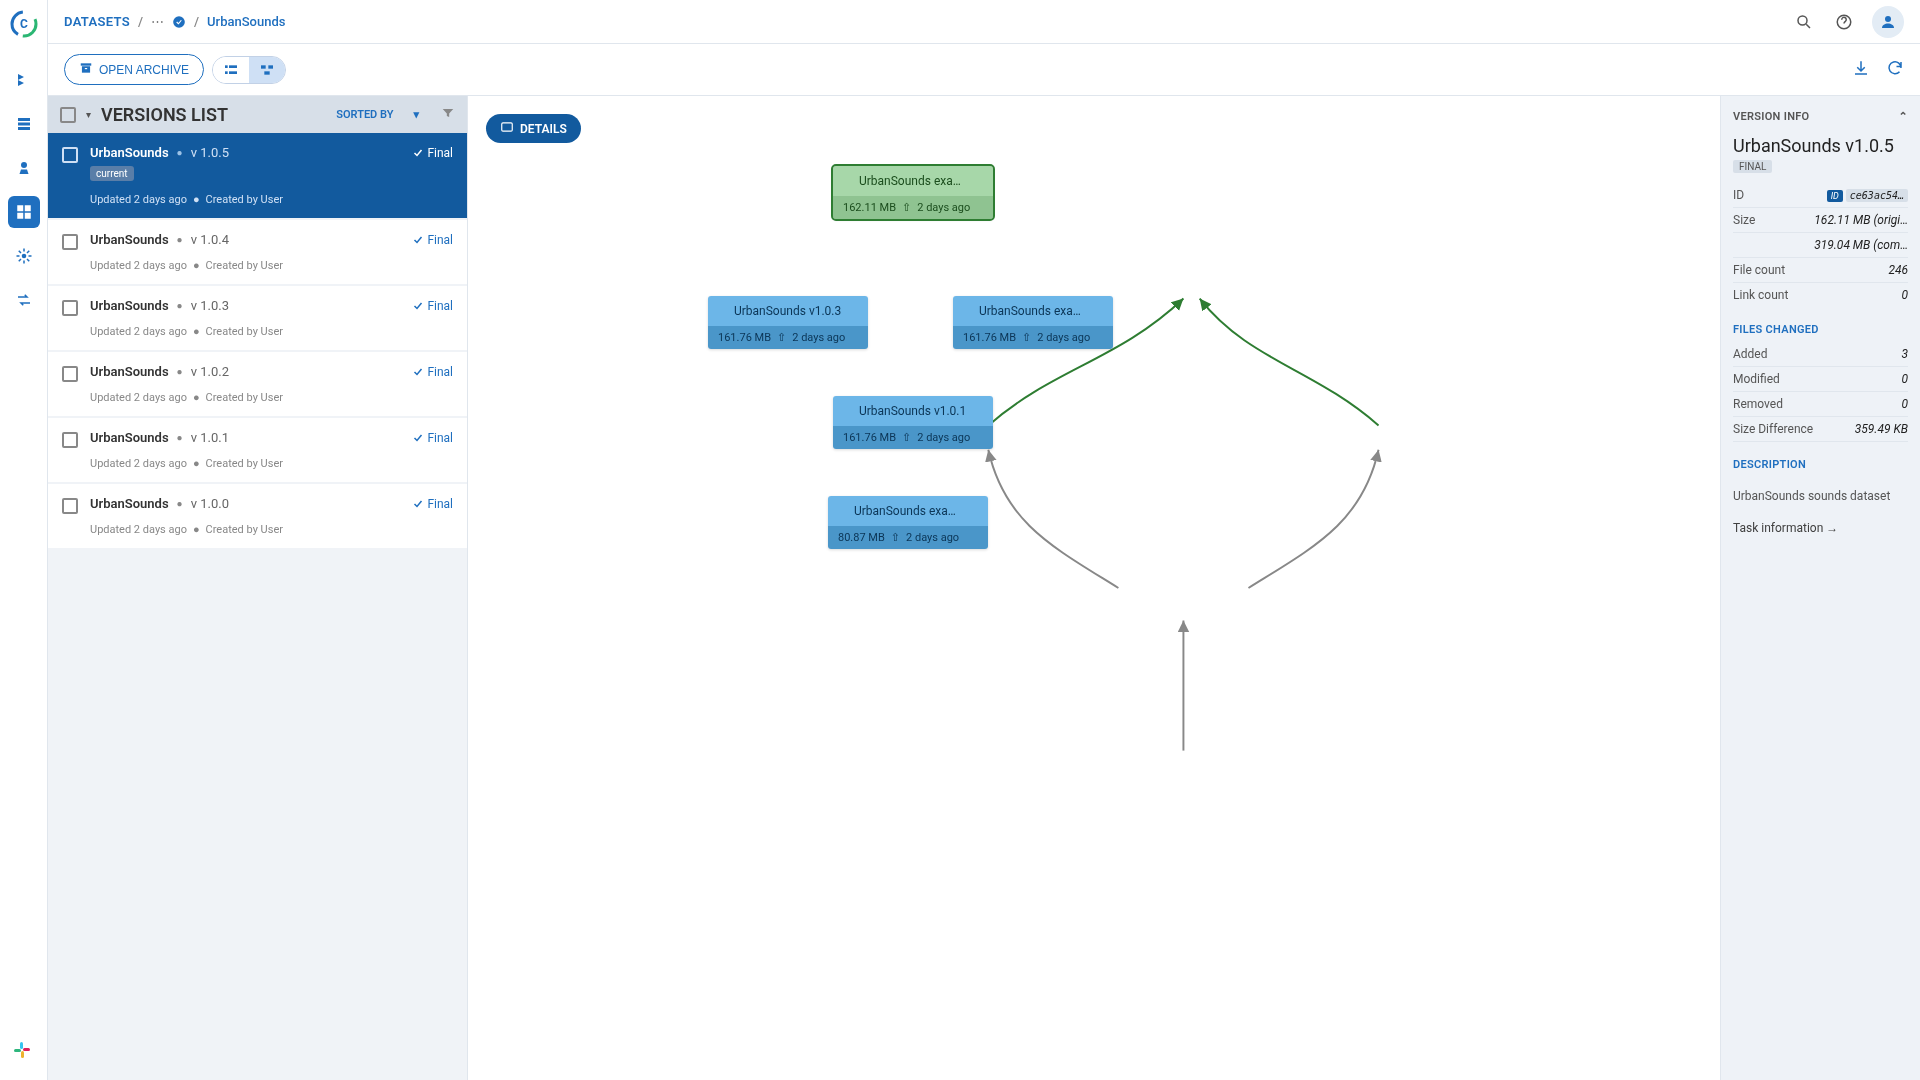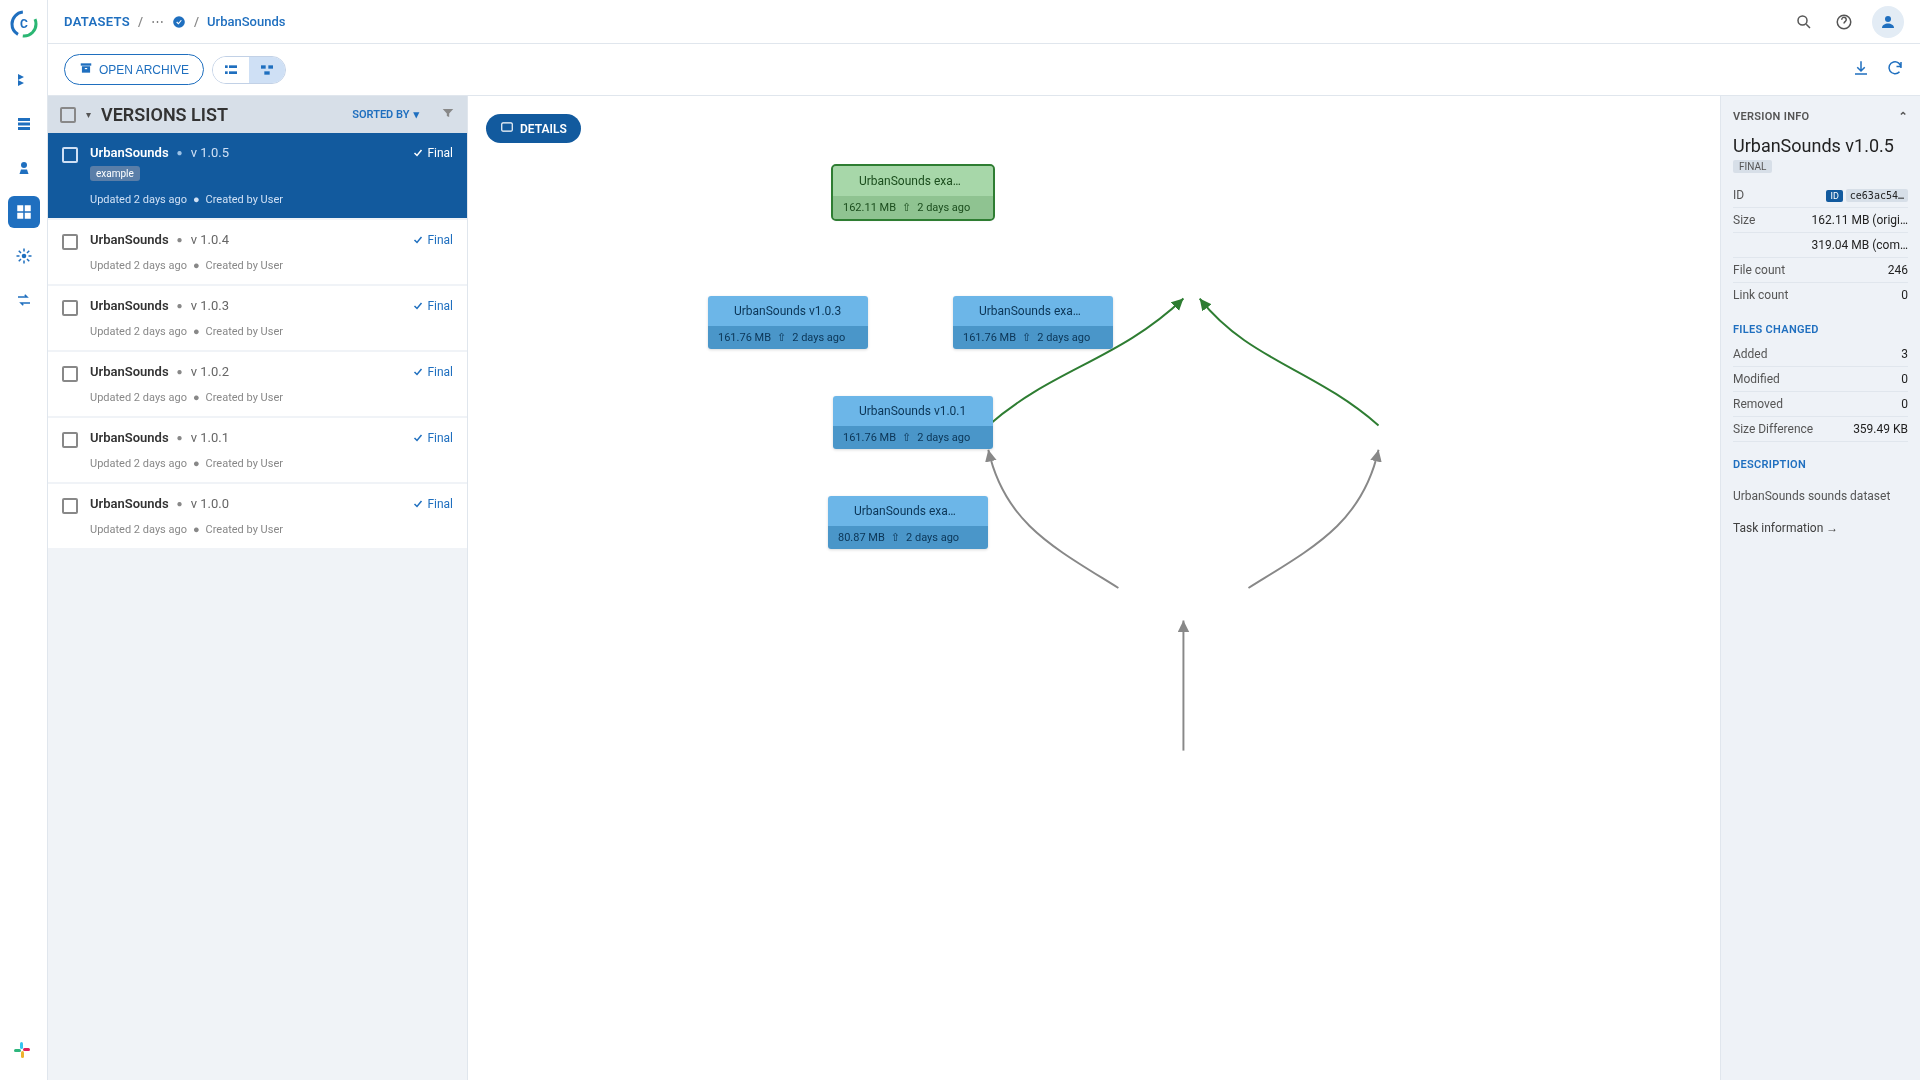--- a/index.html
+++ b/index.html
@@ -39,21 +39,21 @@
 .toolbar-right .icon-btn { cursor:pointer; }
 
 
 .body { flex:1; display:flex; min-height:0; }
 
 
 .versions-panel { width: 420px; background:#f0f3f7; display:flex; flex-direction:column; border-right:1px solid #e0e6ed; }
 .versions-header { background:#d7dfe8; padding:8px 12px; display:flex; align-items:center; gap:10px; color:#333; }
 .versions-header .title { font-weight:600; font-size:18px; }
 .versions-header .chev { font-size:10px; color:#555; }
-.versions-header .sorted { margin-left:auto; color:#1f6fbf; font-size:11px; font-weight:600; display:flex;align-items:center;gap:4px; cursor:pointer; }
+.versions-header .sorted { margin-left:auto; color:#1f6fbf; font-size:11px; font-weight:600; display:flex;align-items:center;gap:20px; cursor:pointer; }
 .versions-header .filter-ic { margin-left:12px; color:#888; cursor:pointer; }
 .checkbox { width:16px;height:16px;border:2px solid #888;border-radius:2px;display:inline-block;flex-shrink:0; }
 .checkbox.light { border-color:#cfe0f5; }
 
 .versions-list { flex:1; overflow:auto; padding:0; }
 .vcard { background:#fff; margin:0 0 2px 0; padding:12px 14px; display:flex; gap:12px; cursor:pointer; }
 .vcard.selected { background:#125a9e; color:#fff; }
 .vcard .cbwrap { padding-top:2px; }
 .vcard .vbody { flex:1; min-width:0; }
 .vrow1 { display:flex; align-items:center; gap:8px; }
@@ -85,21 +85,21 @@
 svg.edges { position:absolute; inset:0; width:100%; height:100%; pointer-events:none; }
 
 
 .info-panel { width:200px; background:#eef2f7; border-left:1px solid #e0e6ed; padding:14px 12px; font-size:12px; overflow:auto; }
 .info-header { display:flex; justify-content:space-between; align-items:center; color:#555; font-weight:600; font-size:11px; letter-spacing:0.3px; }
 .info-title { margin-top:12px; font-size:18px; color:#222; }
 .chip-final { display:inline-block; background:#d7dfe8; color:#555; font-size:10px; padding:1px 6px; border-radius:2px; margin-top:4px; }
 .kv { display:flex; justify-content:space-between; padding:5px 0; font-size:12px; color:#333; border-bottom:1px solid #e0e6ed; }
 .kv:last-child { border-bottom:none; }
 .kv .k { color:#555; }
-.kv .v { color:#222; text-align:center; max-width:110px; overflow:hidden; text-overflow:ellipsis; white-space:nowrap; }
+.kv .v { color:#222; text-align:center; max-width:110px; overflow:hidden; text-overflow:ellipsis; white-space:nowrap;font-style:italic; }
 .idbadge { background:#125a9e;color:#fff;font-size:9px;padding:1px 4px;border-radius:2px;margin-right:3px; }
 .idbox { background:#d7dfe8;padding:1px 4px;border-radius:2px;font-family:monospace;font-size:10px; }
 .section-h { color:#1f6fbf; font-weight:600; font-size:11px; margin:16px 0 6px; letter-spacing:0.3px; }
 .desc { color:#555; font-size:12px; margin-top:18px; }
 .task-link { color:#404040; font-size:12px; margin-top:18px; display:inline-flex;align-items:center;gap:4px;cursor:pointer; }
 </style>
 </head>
 <body>
 
 <div class="app">
@@ -250,21 +250,21 @@
         <div class="versions-list" id="versions-list">
             <div class="vcard selected">
               <div class="cbwrap"><span class="checkbox light"></span></div>
               <div class="vbody"><div class="vrow1">
                   <span class="vname">UrbanSounds</span>
                   <span class="vdot">●</span>
                   <span class="vver">v 1.0.5</span>
                   <span class="vfinal"><svg width="12" height="12" viewBox="0 0 24 24" fill="none" stroke="currentColor" stroke-width="3">
                       <path d="M5 12l5 5 9-11"></path>
                     </svg> Final</span>
-                </div><span class="vcurrent">example</span><div class="vmeta">
+                </div><span class="vcurrent">current</span><div class="vmeta">
                   <span>Updated 2 days ago</span>
                   <span>●</span>
                   <span>Created by User</span>
                 </div></div>
             </div>
             <div class="vcard">
               <div class="cbwrap"><span class="checkbox"></span></div>
               <div class="vbody">
                 <div class="vrow1">
                   <span class="vname">UrbanSounds</span>

